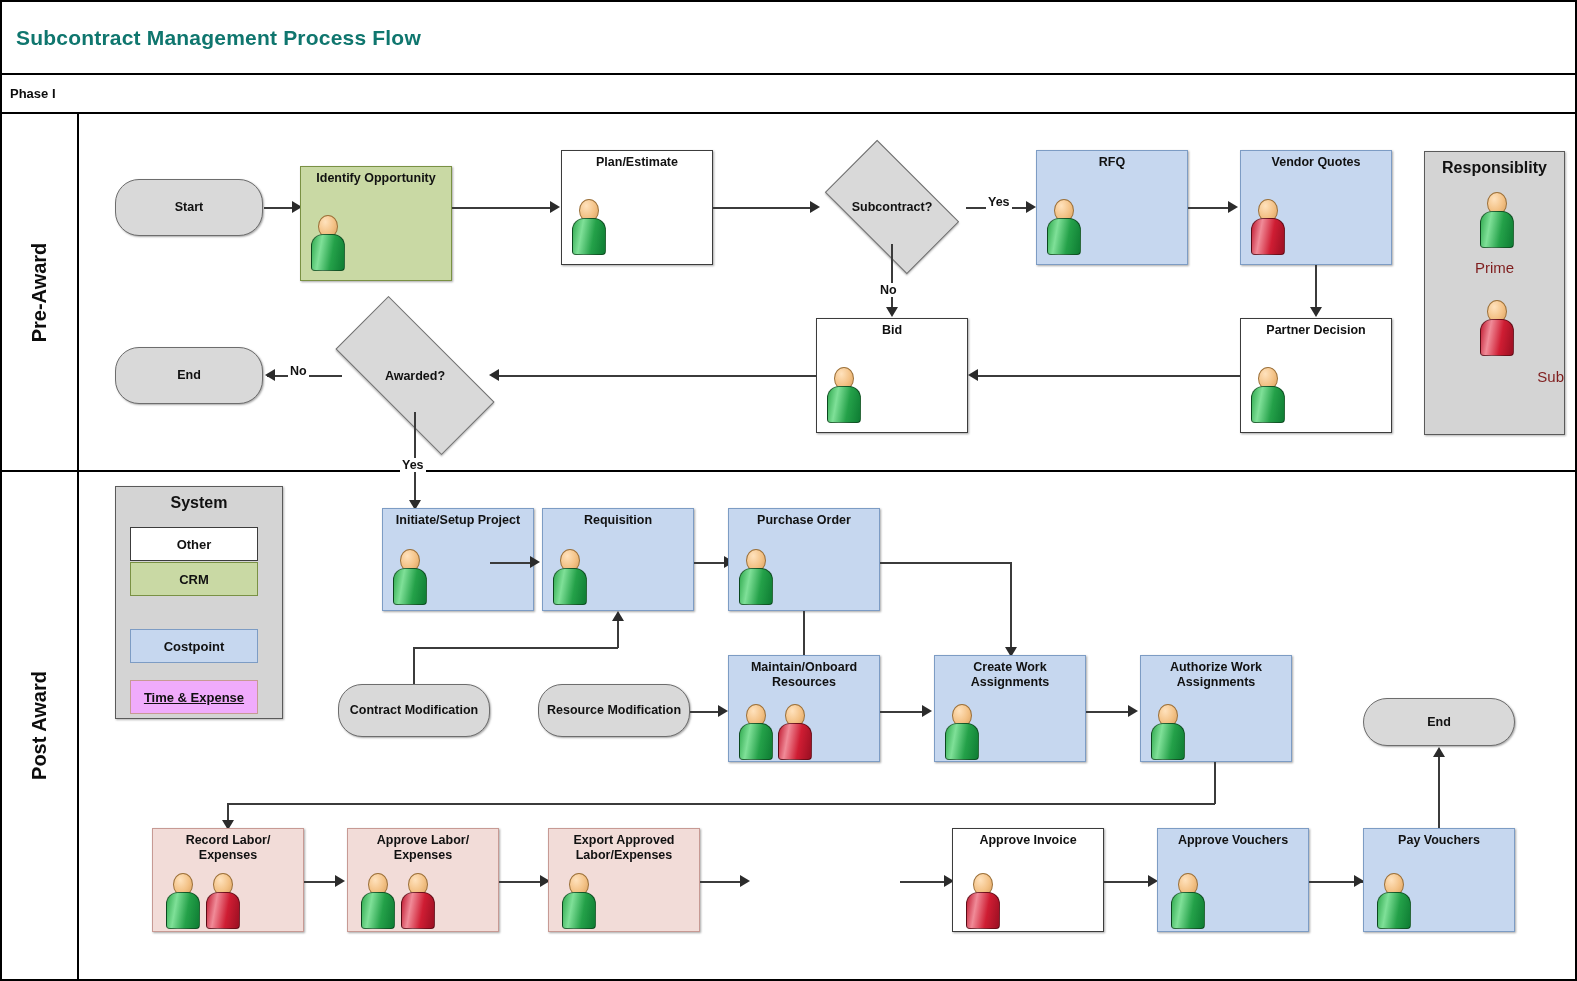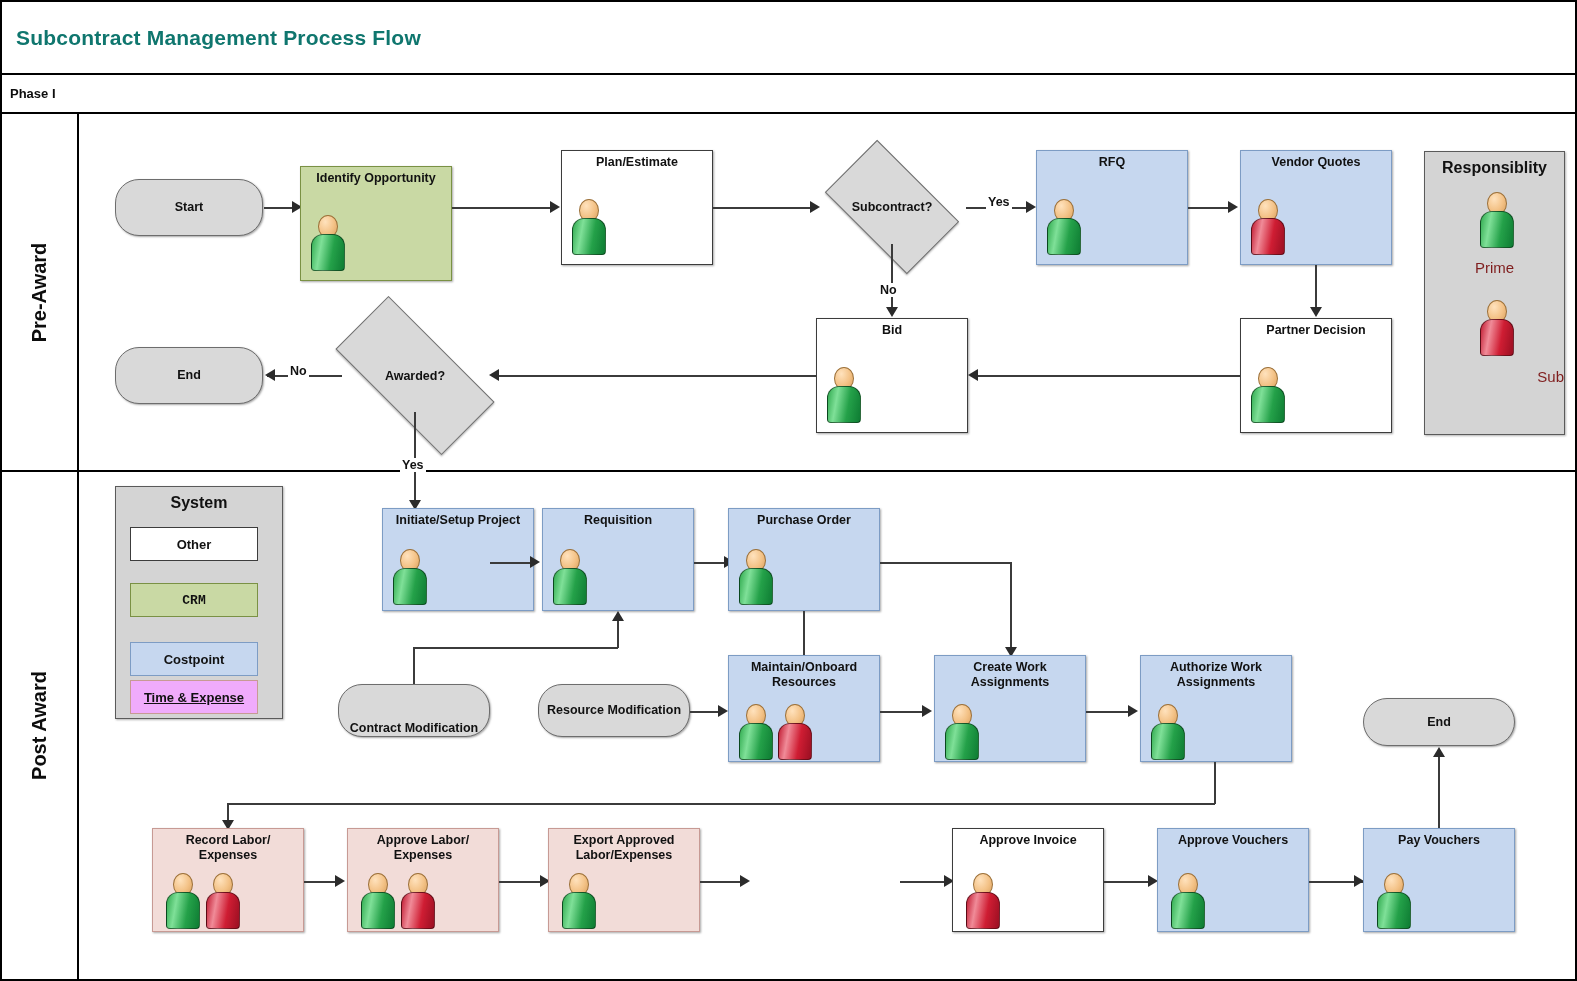--- a/index.html
+++ b/index.html
@@ -207,22 +207,22 @@
     <div class="person red" style="left:54px;top:148px;">
       <div class="head"></div>
         <div class="body"></div>
     </div>
     <div class="respitem" style="top:216px;text-align:right;">Sub</div>
   </div>
 
   <div class="legend" style="left:113px;top:484px;width:168px;height:233px;">
     <div class="ltitle">System</div>
     <div class="swatch" style="top:40px;background:#ffffff;">Other</div>
-    <div class="swatch" style="top:96px;background:#c9d9a4;border-color:#7a9144;font-family:Liberation Mono, monospace;">CRM</div>
-    <div class="swatch" style="top:142px;background:#c6d7ef;border-color:#7d9cc4;margin-top:13px;">Costpoint</div>
+    <div class="swatch" style="top:75px;background:#c9d9a4;border-color:#7a9144;">CRM</div>
+    <div class="swatch" style="top:142px;background:#c6d7ef;border-color:#7d9cc4;">Costpoint</div>
     <div class="swatch" style="top:193px;background:#f0abfc;border-color:#c79a94;text-decoration:underline;">Time &amp; Expense</div>
   </div>
 
   <div class="node cp" style="left:336px;top:506px;width:152px;height:103px;margin-left:44px;">
     <div class="lbl">Initiate/Setup Project</div>
     <div class="person green" style="left:9px;top:40px;">
       <div class="head"></div>
         <div class="body"></div>
     </div>
   </div>
@@ -253,21 +253,21 @@
   <div class="ln vl" style="left:1008px;top:560px;height:88px;"></div>
   <div class="arr arr-d" style="left:1003px;top:645px;"></div>
 
   <div class="ln vl" style="left:801px;top:609px;height:44px;"></div>
 
   <div class="ln vl" style="left:411px;top:645px;height:64px;"></div>
   <div class="ln hl" style="left:411px;top:645px;width:205px;"></div>
   <div class="ln vl" style="left:615px;top:618px;height:28px;"></div>
   <div class="arr arr-u" style="left:610px;top:609px;"></div>
 
-  <div class="node gray term" style="left:336px;top:682px;width:152px;height:53px;align-items:flex-end;">
+  <div class="node gray term" style="left:336px;top:682px;width:152px;height:53px;">
     <div class="tlbl">Contract Modification</div>
   </div>
 
   <div class="node gray term" style="left:536px;top:682px;width:152px;height:53px;">
     <div class="tlbl">Resource Modification</div>
   </div>
 
   <div class="ln hl" style="left:688px;top:709px;width:32px;"></div>
   <div class="arr arr-r" style="left:716px;top:703px;"></div>
 

